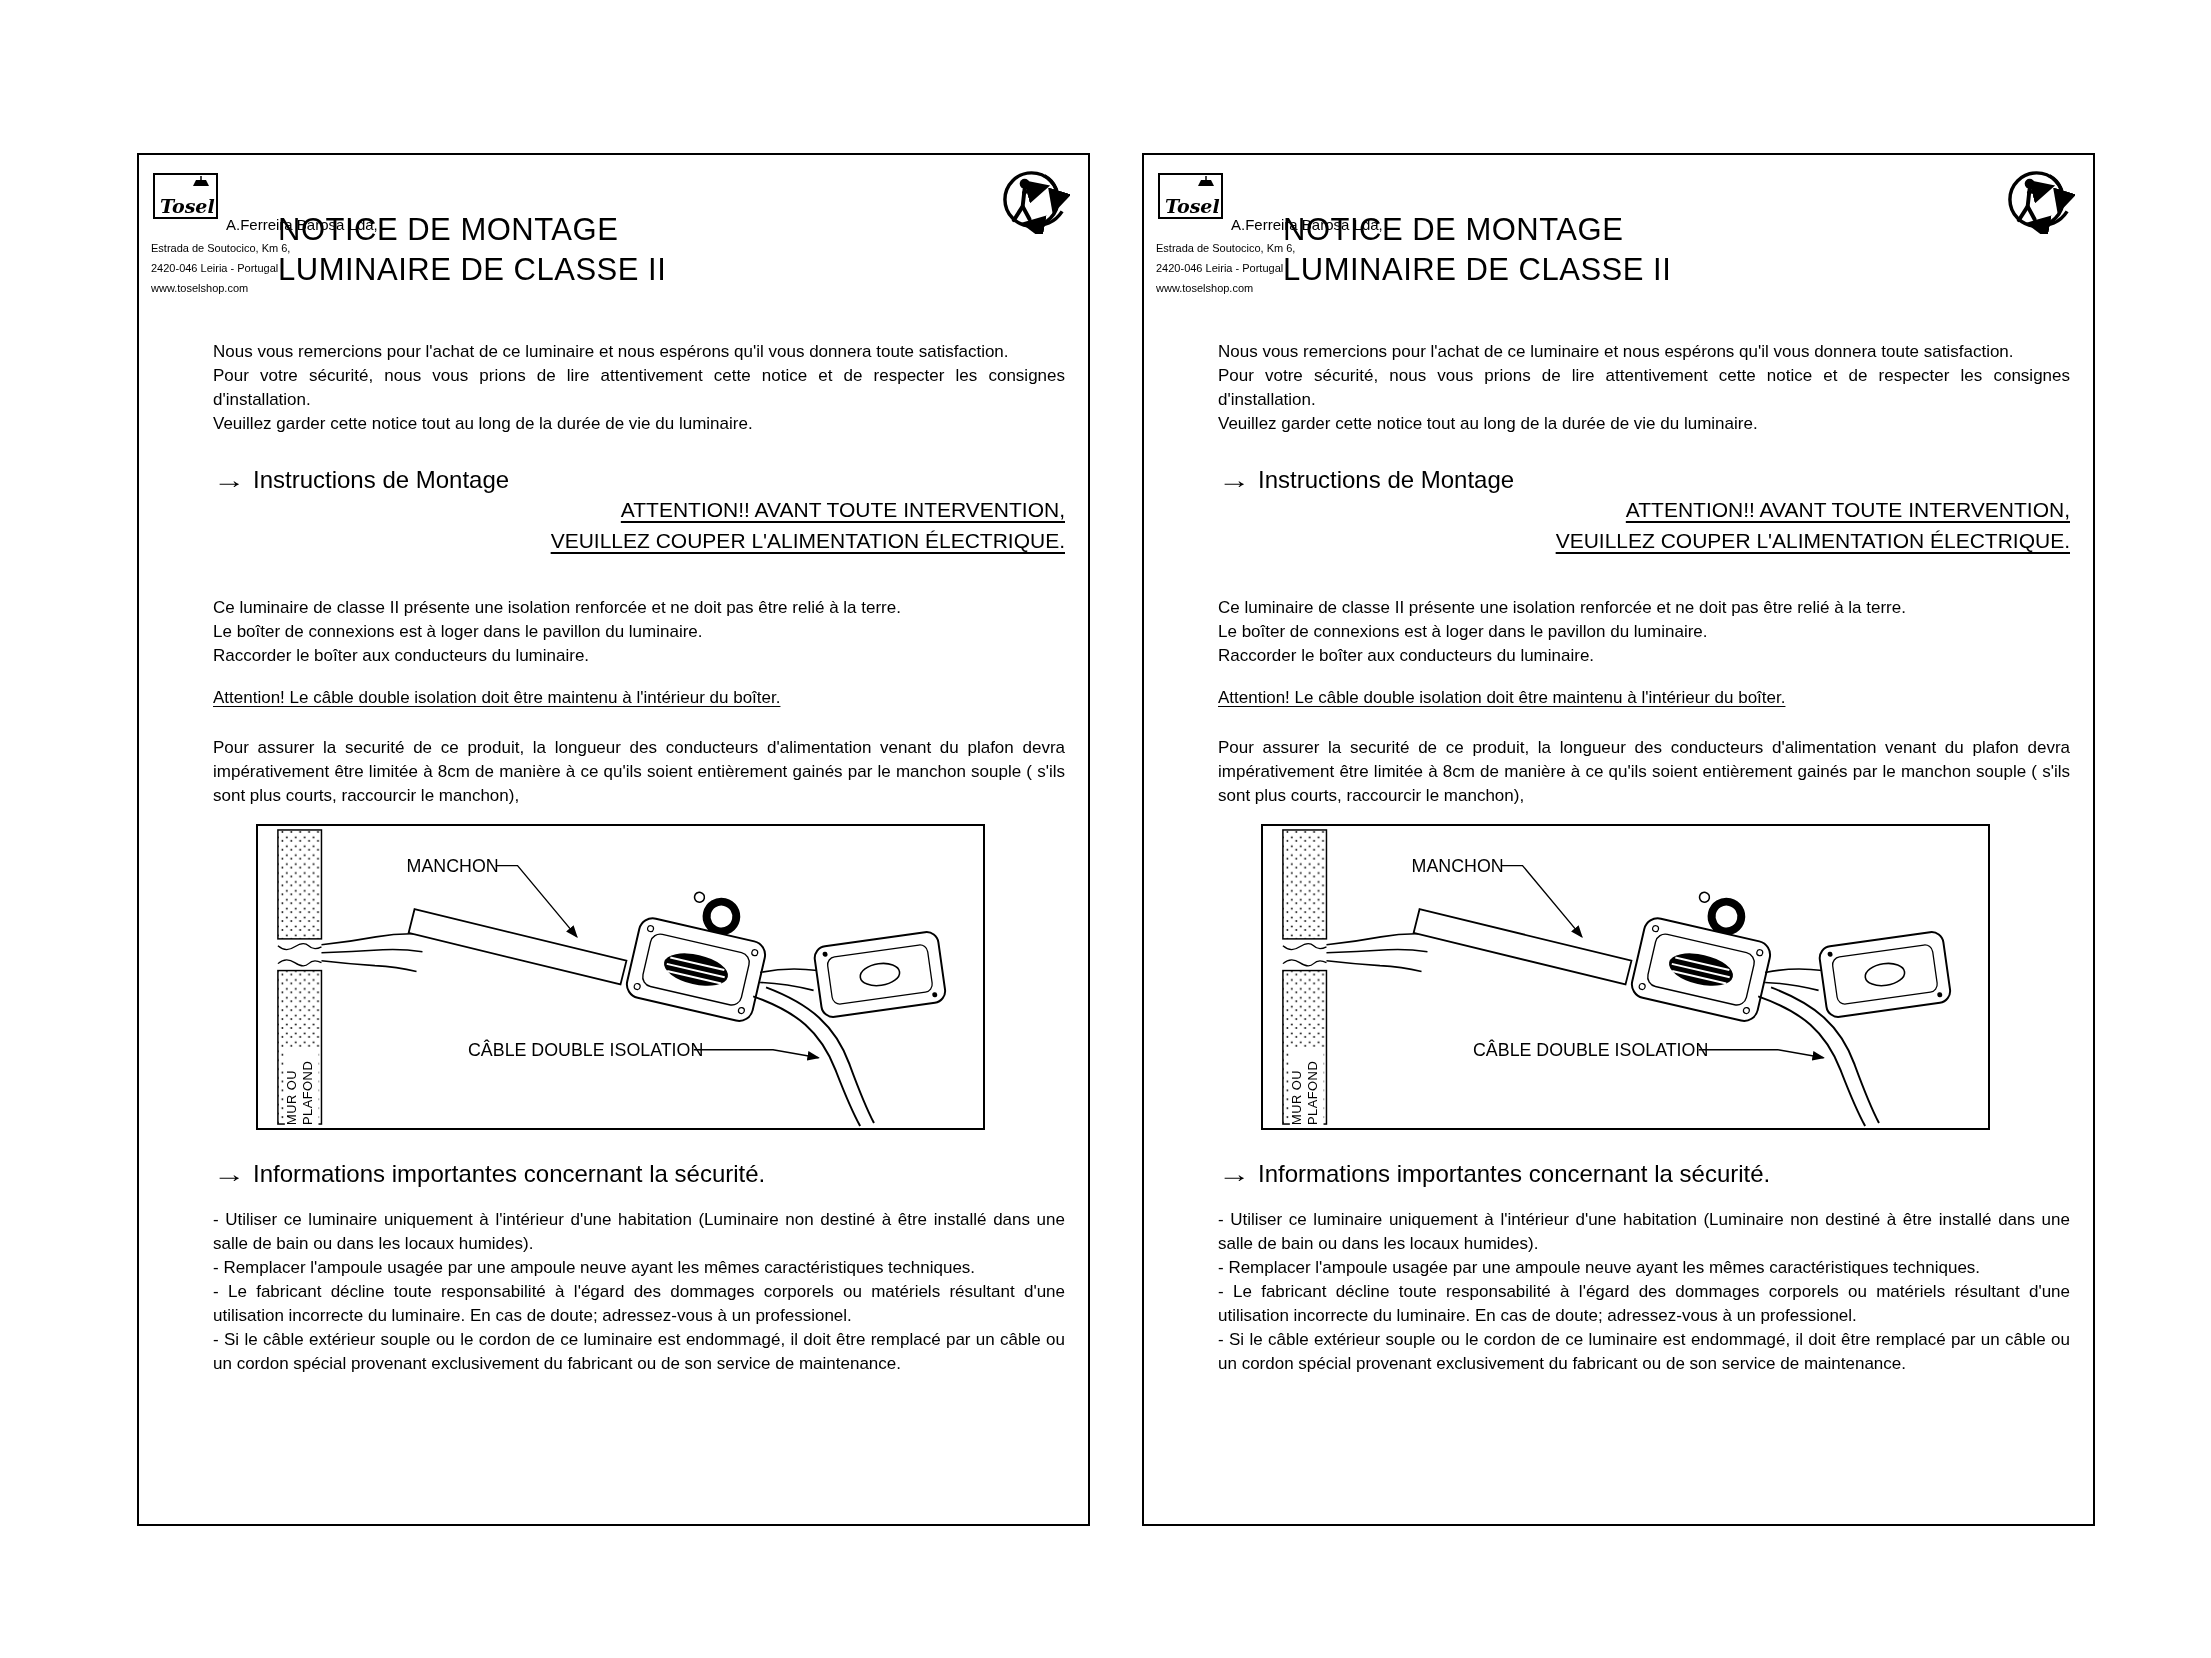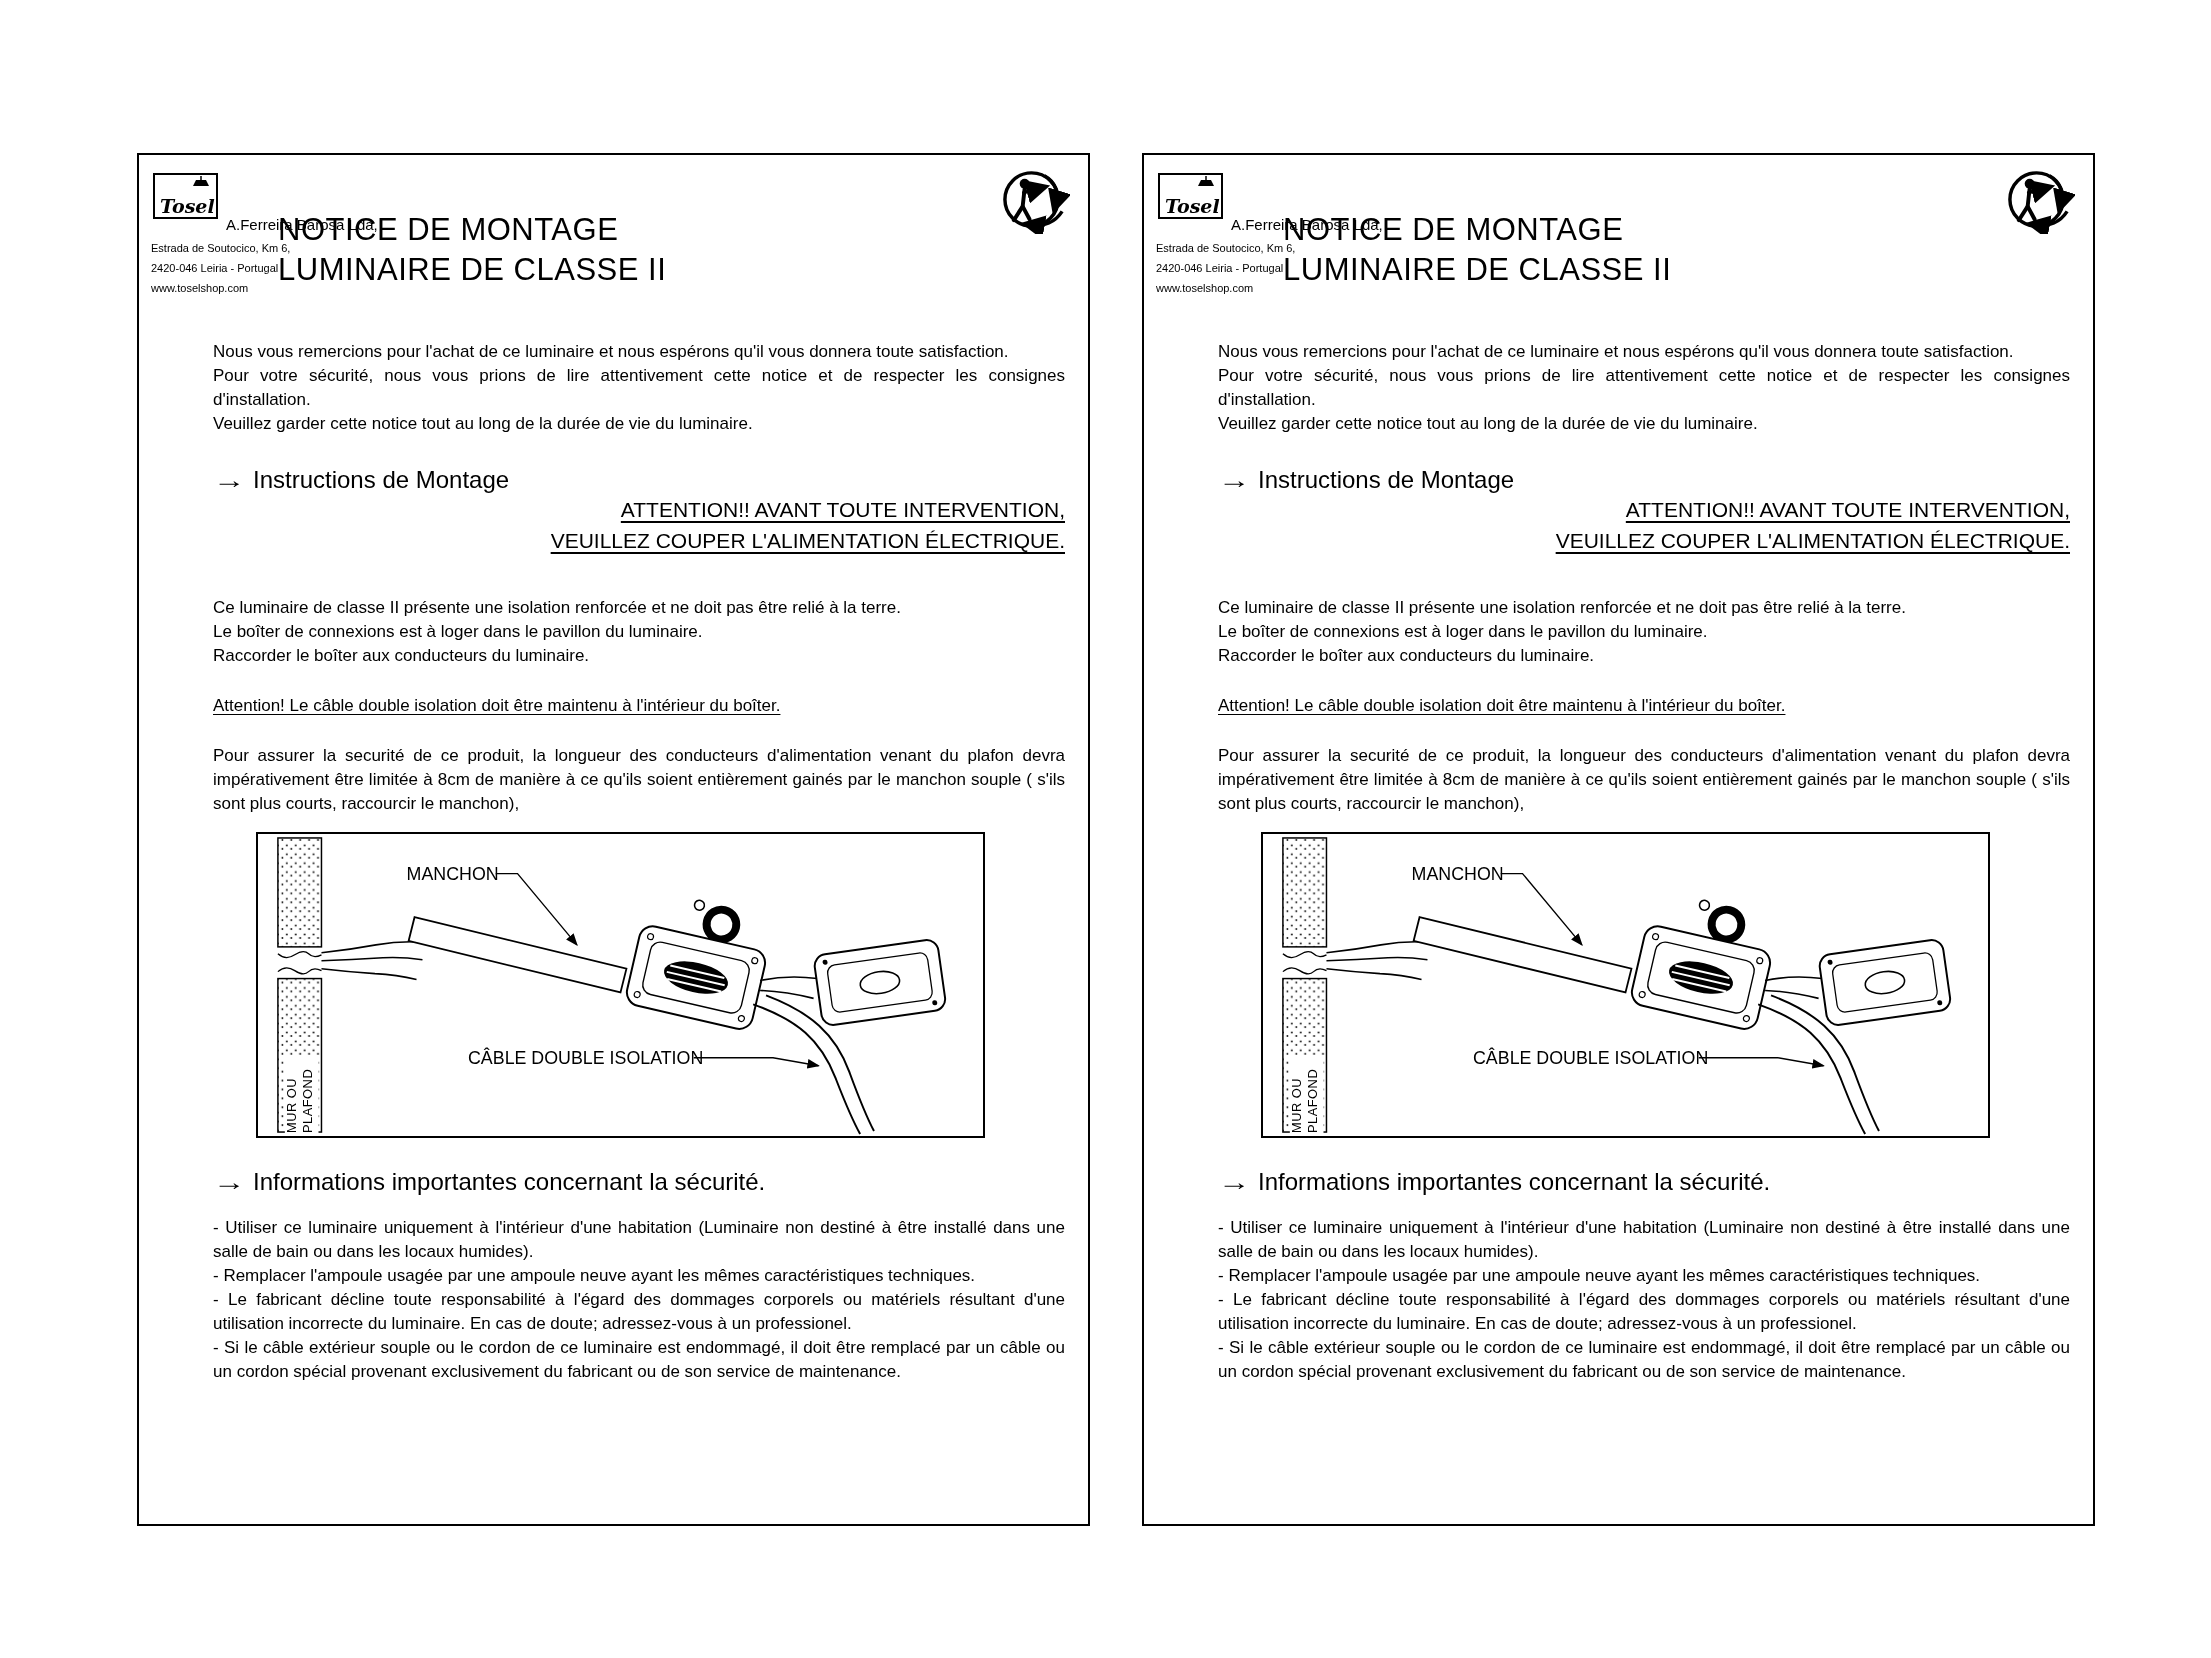--- a/index.html
+++ b/index.html
@@ -38,21 +38,21 @@
   .intro p { text-align:justify; }
 
   .section-head { display:flex; align-items:baseline; gap:16px; margin-top:30px; font-size:24px; }
   .arrow { font-weight:bold; font-size:24px; display:inline-block; transform:scaleX(1.35); transform-origin:left center; }
 
   .warning { text-align:right; font-size:21px; line-height:31px; }
   .warning div { text-decoration:underline; text-underline-offset:4px; }
 
   .body1 { margin-top:40px; }
 
-  .attention { margin-top:26px; line-height:24px; text-decoration:underline; text-underline-offset:3px; }
+  .attention { margin-top:18px; line-height:24px; text-decoration:underline; text-underline-offset:3px; }
 
   .body2 { margin-top:26px; line-height:24px; text-align:justify; }
 
   .diagram {
     margin:16px 0 0 43px; width:729px; height:306px;
     border:2px solid #000; background:#fff;text-decoration:underline;
   }
   .diagram svg { display:block; width:725px; height:302px; }
   .dg-label { font-family:"Liberation Sans", sans-serif; font-size:18px; fill:#000; }
   .dg-wall { font-family:"Liberation Sans", sans-serif; font-size:13px; fill:#000; letter-spacing:0.5px; }

